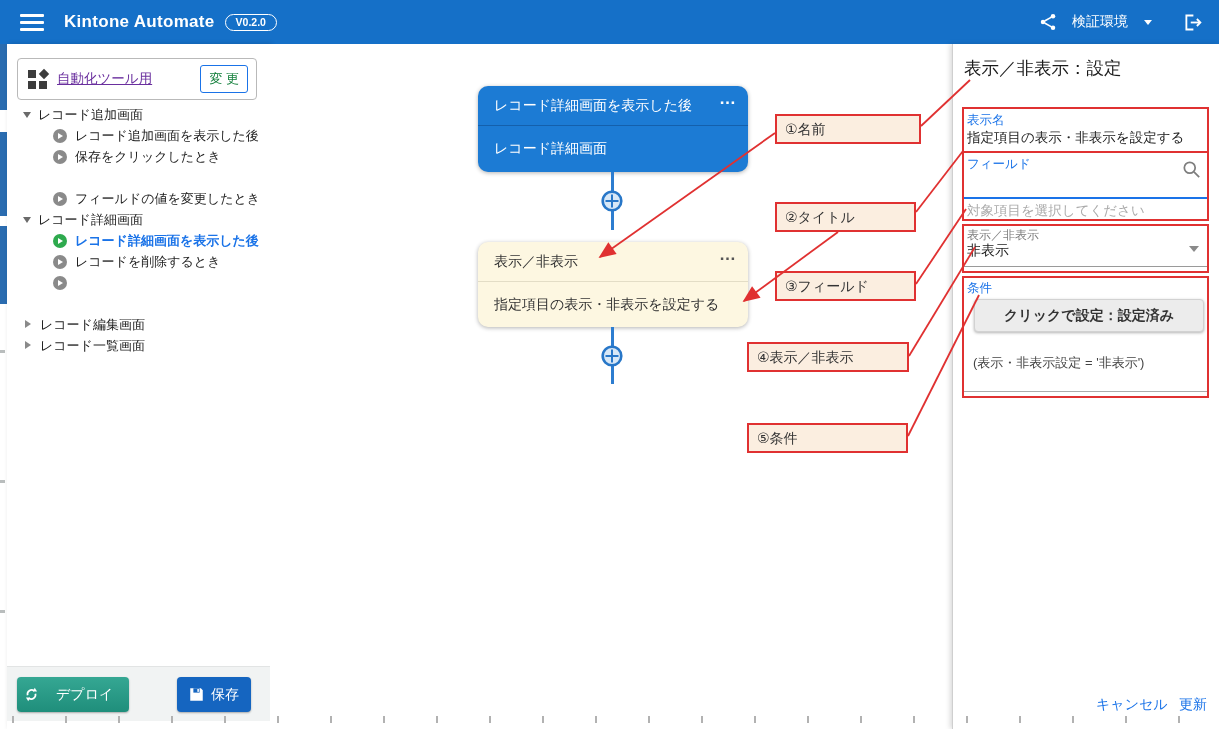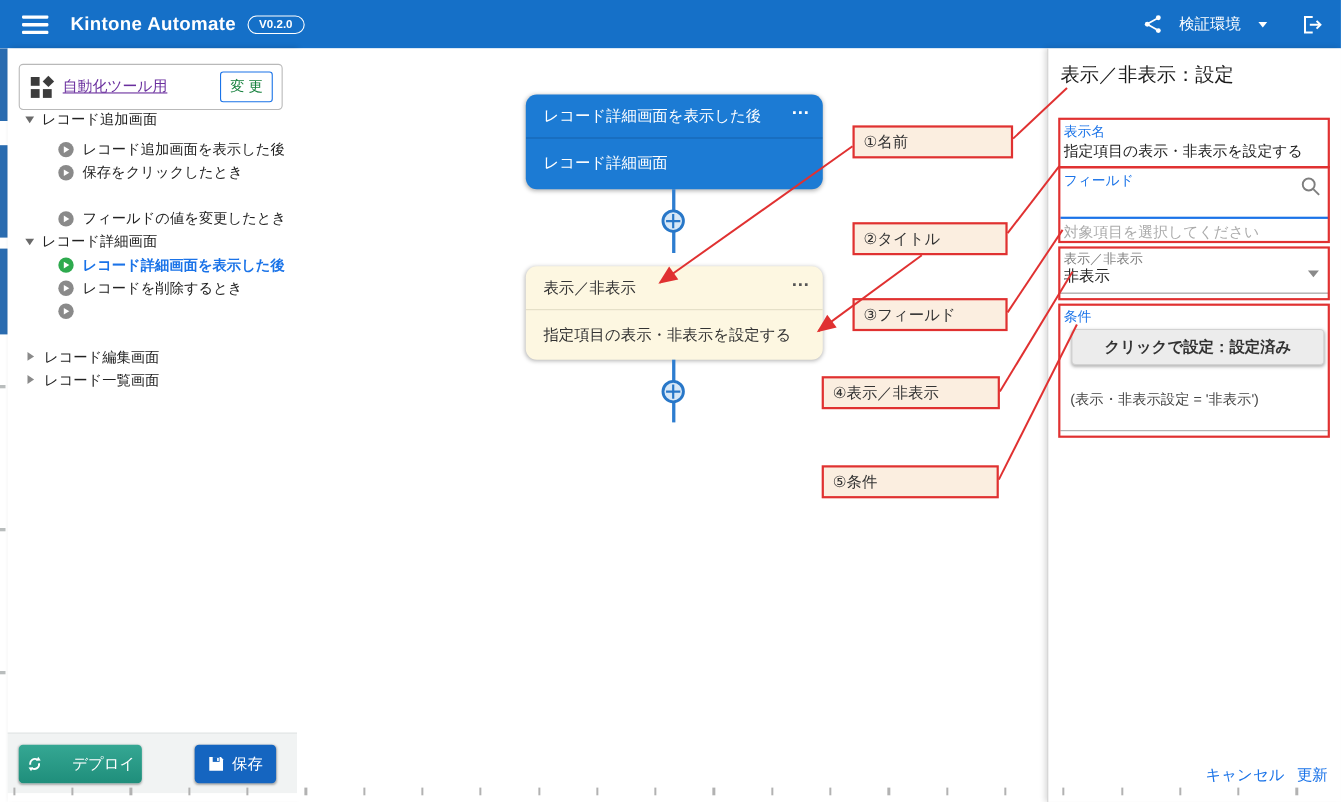--- a/index.html
+++ b/index.html
@@ -40,21 +40,21 @@
   .trow.child{left:46px;width:218px;}
   .tri-exp{flex:0 0 auto;width:0;height:0;border-top:6px solid #6a6a6a;border-left:4.5px solid transparent;border-right:4.5px solid transparent;margin:6px 7px 0 0;}
   .tri-col{flex:0 0 auto;width:0;height:0;border-left:6px solid #8a8a8a;border-top:4.5px solid transparent;border-bottom:4.5px solid transparent;margin:4px 9px 0 2px;}
   .play{flex:0 0 14px;width:14px;height:14px;border-radius:50%;background:#8a8a8a;position:relative;margin:2px 8px 0 0;}
   .play i{position:absolute;left:5px;top:3.5px;width:0;height:0;border-left:5px solid #fff;border-top:3.5px solid transparent;border-bottom:3.5px solid transparent;}
   .play.green{background:#2eaa4e;}
   .tlabel{max-width:196px;}
   .trow.sel .tlabel{color:#1a73e8;font-weight:700;}
 
   .side-footer{position:absolute;left:0;bottom:8px;width:263px;height:55px;background:#f1f3f3;border-top:1px solid #e2e4e4;}
-  .deploy-btn{position:absolute;left:10px;top:10px;width:112px;height:35px;border:none;border-radius:4px;background:linear-gradient(#35a793,#1f8e7b);color:#fff;font-size:14px;display:flex;align-items:center;justify-content:space-between;gap:5px;cursor:pointer;box-shadow:0 1px 2px rgba(0,0,0,.3);}
+  .deploy-btn{position:absolute;left:10px;top:10px;width:112px;height:35px;border:none;border-radius:4px;background:linear-gradient(#35a793,#1f8e7b);color:#fff;font-size:14px;display:flex;align-items:center;justify-content:flex-start;gap:16px;cursor:pointer;box-shadow:0 1px 2px rgba(0,0,0,.3);}
   .save-btn{position:absolute;left:170px;top:10px;width:74px;height:35px;border:none;border-radius:4px;background:#1565c0;color:#fff;font-size:14px;display:flex;align-items:center;justify-content:center;gap:7px;cursor:pointer;box-shadow:0 1px 2px rgba(0,0,0,.3);}
 
   
   .canvas{position:absolute;left:270px;top:44px;width:682px;height:685px;background:#fff;}
   .node{position:absolute;width:270px;border-radius:10px;box-shadow:0 1px 4px rgba(0,0,0,.3);overflow:hidden;cursor:pointer;}
   .node .nhead{position:relative;height:39px;display:flex;align-items:center;padding:0 34px 0 16px;font-size:14px;}
   .node .nbody{height:47px;display:flex;align-items:center;padding:0 16px;font-size:14px;}
   .node .dots{position:absolute;right:12px;top:8px;font-size:17px;font-weight:700;cursor:pointer;}
   .node-blue{background:#1c7bd4;color:#fff;}
   .node-blue .nbody{border-top:1px solid rgba(0,30,70,.28);}
@@ -131,21 +131,21 @@
       <span class="app-ico">
           <b class="s1"></b>
           <b class="s2"></b>
           <b class="s3"></b>
           <b class="dmd"></b>
         </span>
       <span class="app-link">自動化ツール用</span>
       <button class="chg-btn">変 更</button>
     </div>
 
-    <div class="trow parent" style="top:56px">
+    <div class="trow parent" style="top:62px">
       <span class="tri-exp"></span>
       <span class="tlabel">レコード追加画面</span>
     </div>
     <div class="trow child" style="top:83px">
       <span class="play">
           <i></i>
         </span>
       <span class="tlabel">レコード追加画面を表示した後</span>
     </div>
     <div class="trow child" style="top:104px">

